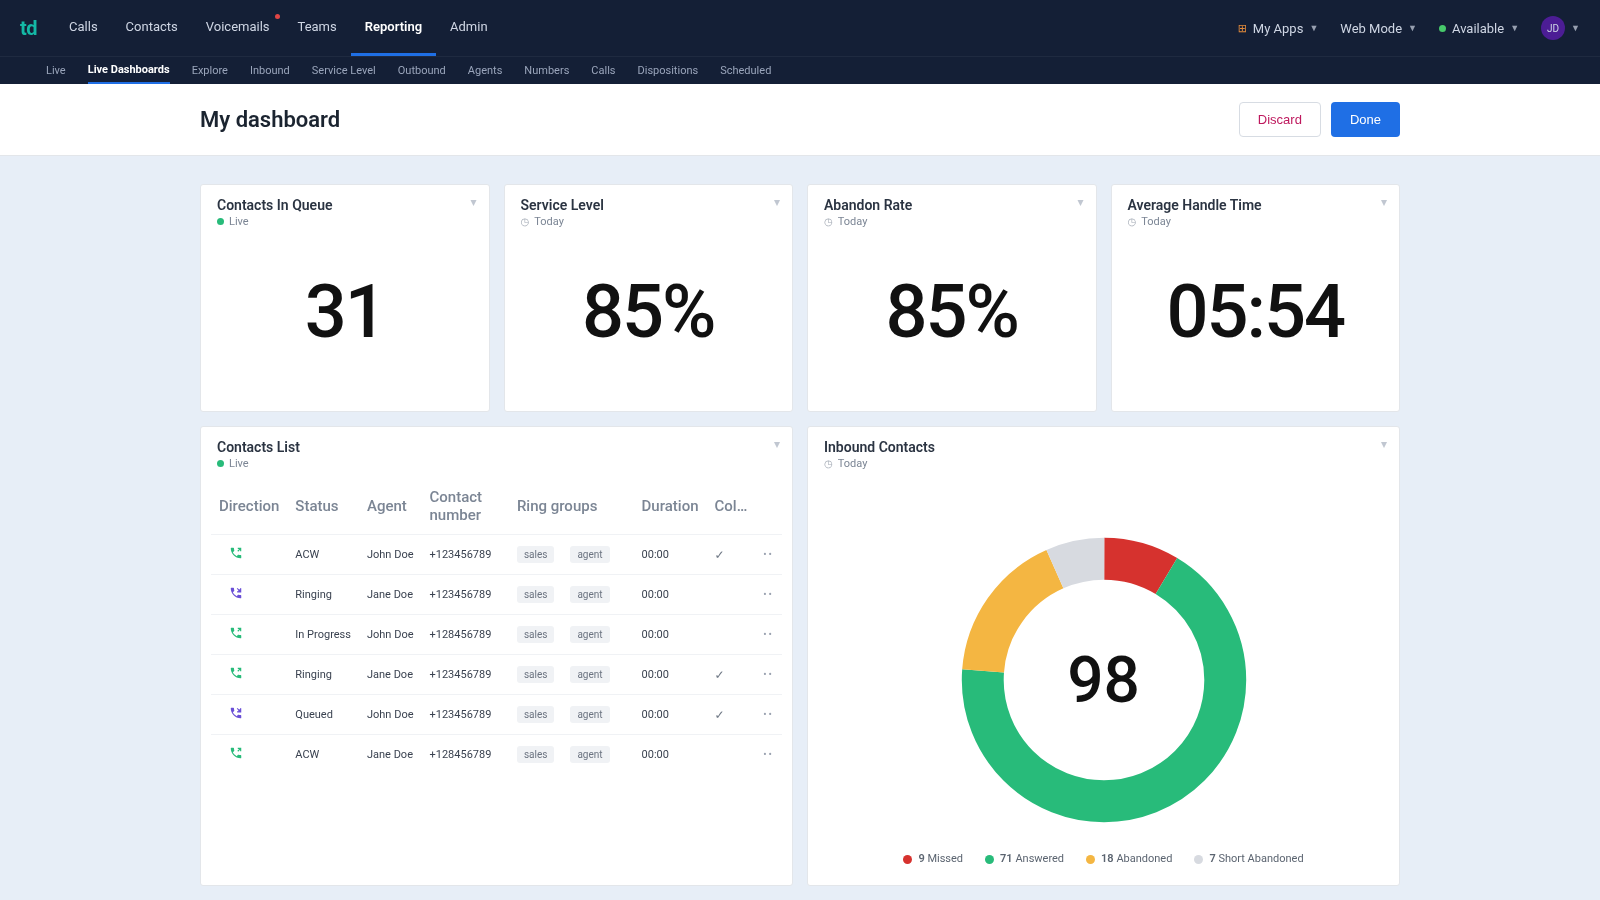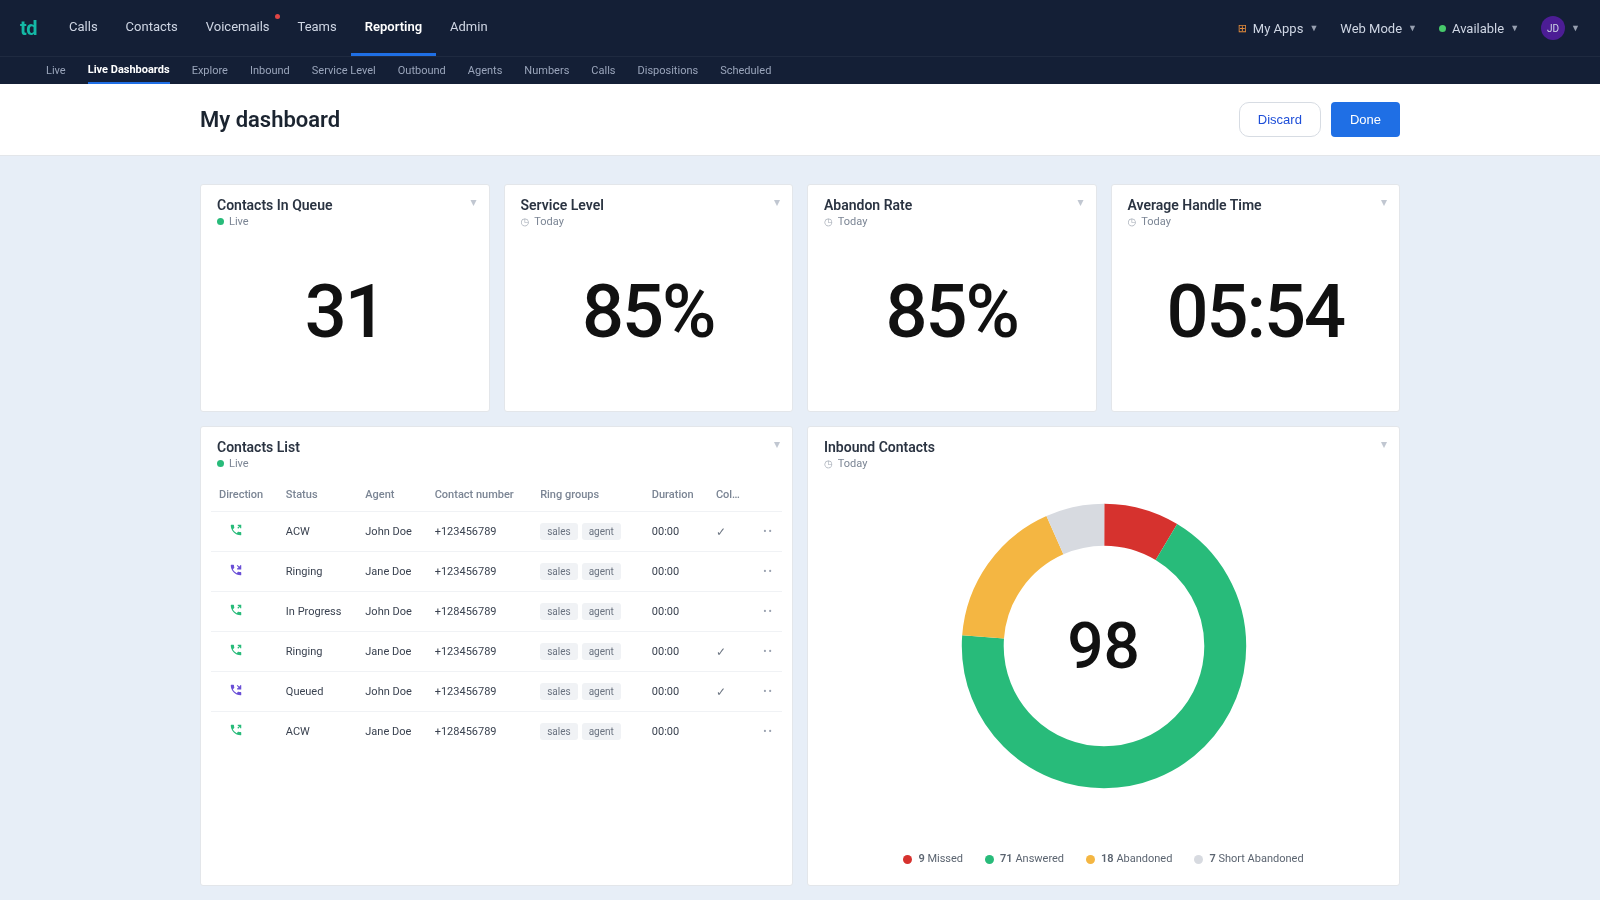--- a/index.html
+++ b/index.html
@@ -69,21 +69,21 @@
     padding:18px 0;
     border-bottom:1px solid var(--border);
   }
   .page-head-inner{
     max-width:1260px;margin:0 auto;padding:0 30px;
     display:flex;align-items:center;justify-content:space-between;
   }
   .page-title{font-size:22px;font-weight:600;}
   .page-actions{display:flex;gap:10px;}
   .btn{padding:9px 18px;border-radius:4px;font-size:13px;font-weight:500;cursor:pointer;border:1px solid transparent;}
-  .btn-secondary{background:#fff;border-color:#d7dce3;color:#1d4ed8;border-radius:10px;}
+  .btn-secondary{background:#fff;border-color:#d7dce3;color:#be185d;}
   .btn-primary{background:var(--accent);color:#fff;}
 
   
   .wrap{max-width:1260px;margin:0 auto;padding:28px 30px;}
   .row{display:flex;gap:14px;}
   .row + .row{margin-top:14px;}
   .card{
     background:var(--card-bg);border:1px solid var(--border);border-radius:3px;
     flex:1 1 0;display:flex;flex-direction:column;position:relative;
   }
@@ -97,32 +97,32 @@
   .metric{
     flex:1;display:flex;align-items:center;justify-content:center;
     font-size:74px;font-weight:500;letter-spacing:-2px;padding:6px 0 26px;color:#111;
   }
   .metric-card{height:228px;}
 
   
   .table-card{min-height:460px;}
   .tbl{width:100%;border-collapse:collapse;font-size:11px;}
   .tbl th{
-    text-align:left;color:var(--muted);font-weight:500;padding:10px 8px;font-size:11px;
+    text-align:left;color:var(--muted);font-weight:500;padding:10px 8px;font-size:15px;
   }
   .tbl td{padding:11px 8px;border-top:1px solid #f0f2f5;color:#3a4250;white-space:nowrap;}
   .tbl-wrap{padding:4px 10px 20px;}
   .dir-ico{width:14px;height:14px;display:inline-block;}
-  .tag{display:inline-block;background:var(--tag-bg);color:var(--tag-text);border-radius:3px;padding:3px 7px;font-size:10px;margin-right:4px;}
+  .tag{display:inline-block;background:var(--tag-bg);color:var(--tag-text);border-radius:3px;padding:3px 7px;font-size:10px;margin-right:16px;}
   .check{color:#6f7885;font-size:12px;}
   .dots{color:#9aa2b0;letter-spacing:2px;font-size:10px;cursor:pointer;}
 
   
   .donut-card{min-height:460px;display:flex;flex-direction:column;}
-  .donut-area{flex:1;display:flex;align-items:flex-start;justify-content:center;padding:12px 0 4px;}
+  .donut-area{flex:1;display:flex;align-items:flex-end;justify-content:center;padding:12px 0 4px;}
   .donut{position:relative;width:320px;height:320px;}
   .donut-center{position:absolute;inset:0;display:flex;align-items:center;justify-content:center;font-size:64px;font-weight:500;color:#111;}
   .legend{display:flex;gap:22px;justify-content:center;align-items:flex-end;padding:8px 0 20px;font-size:11px;color:#5b6470;}
   .legend span.swatch{display:inline-block;width:9px;height:9px;border-radius:50%;vertical-align:middle;margin-right:6px;}
 </style>
 </head>
 <body>
 
 <div class="topbar">
   <div class="logo">td</div>

